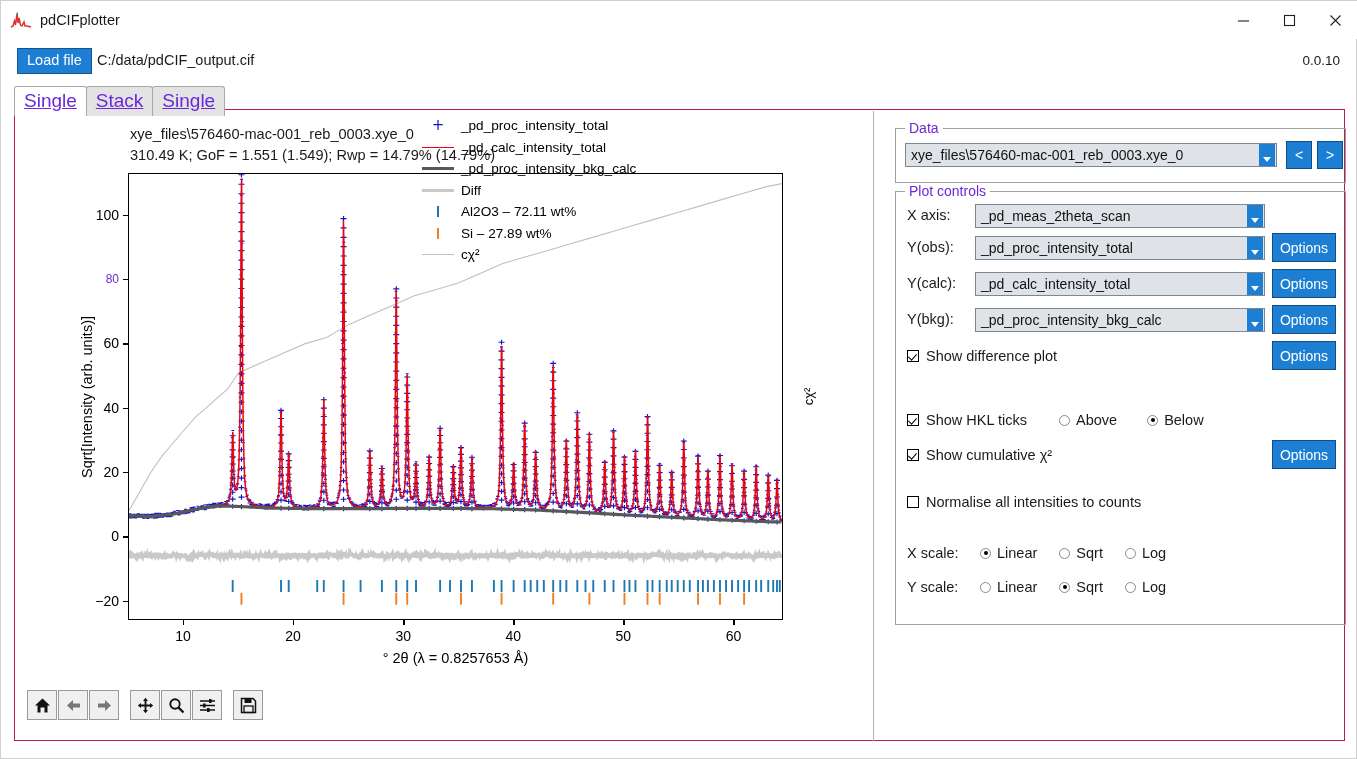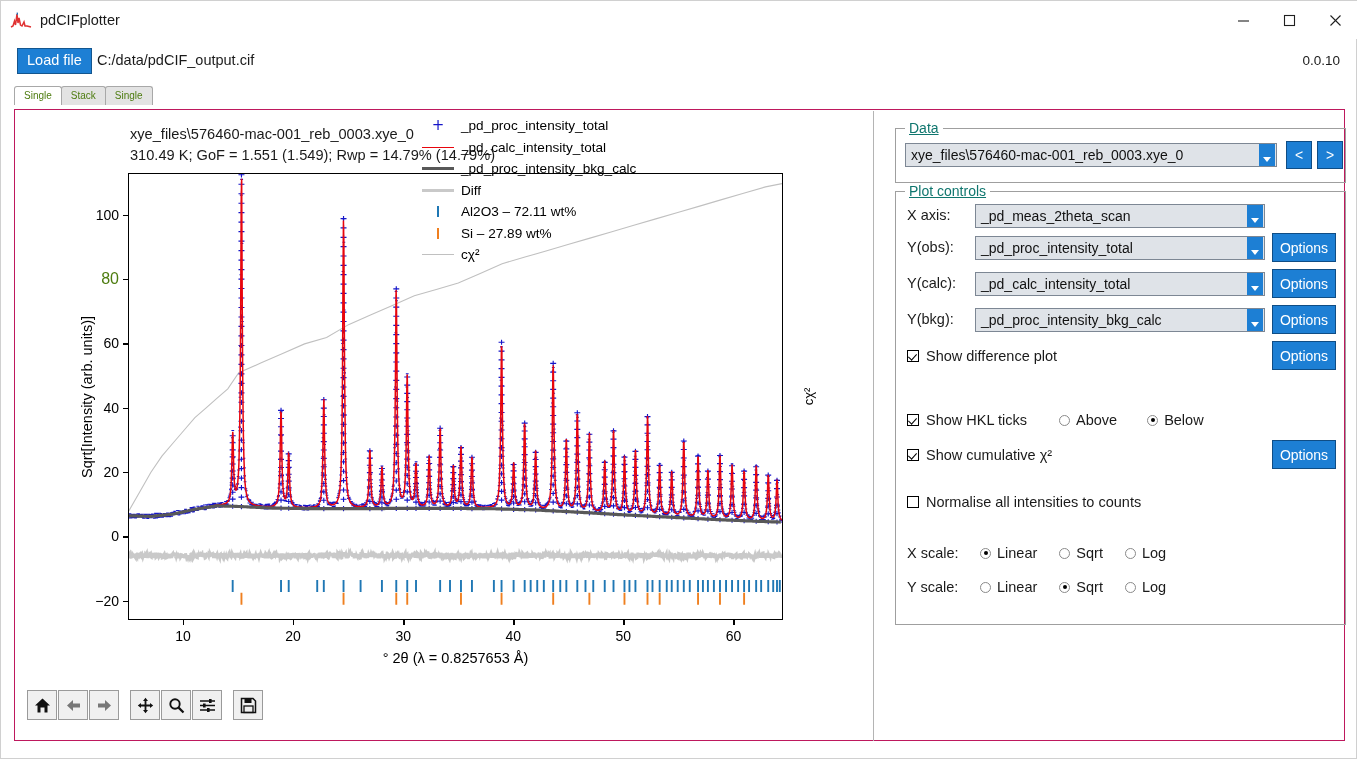--- a/index.html
+++ b/index.html
@@ -56,29 +56,30 @@
     font-size: 13.5px; color: #1a1a1a;
   }
 
   
   .tabbar {
     position: absolute; left: 13px; top: 85px;
     display: flex; align-items: flex-end;
     z-index: 4;
   }
   .tab {
-    font-size: 10px; color: #4d7c0f;
+    font-size: 19px; color: #6d28d9;
     padding: 3px 9px 4px 9px;
     border: 1px solid #a8a8a8;
     border-bottom: none;
     background: #e3e3e3;
     border-radius: 3px 3px 0 0;
     margin-right: -1px;
     cursor: pointer;
     position: relative;
+    text-decoration: underline;
   }
   .tab.active {
     background: #ffffff;
     z-index: 3;
   }
 
   
   .content-frame {
     position: absolute; left: 13px; top: 108px;
     width: 1331px; height: 632px;
@@ -163,21 +164,21 @@
     width: 472px; height: 630px;
   }
   .groupbox {
     position: absolute;
     border: 1px solid #9f9f9f;
     background: transparent;
   }
   .groupbox > .gb-title {
     position: absolute; top: -9px; left: 9px;
     background: #ffffff; padding: 0 4px;
-    font-size: 14px; color: #0f766e; text-decoration: underline;
+    font-size: 14px; color: #6d28d9;
   }
 
   .combo {
     position: absolute;
     background: #dfe3e8;
     border: 1px solid #7d8794;
     height: 24px;
     display: flex; align-items: center;
     font-size: 14px; color: #111;
     cursor: pointer;
@@ -314,21 +315,21 @@
           <div style="position: absolute; left: 0px; top: 490.705px; width: 104px; text-align: right; font-size: 14px; color: rgb(0, 0, 0); transform: translateY(-50%);">−20</div>
           <div style="position: absolute; left: 108px; top: 426.388px; width: 5px; height: 1.3px; background: rgb(0, 0, 0);"></div>
           <div style="position: absolute; left: 0px; top: 426.388px; width: 104px; text-align: right; font-size: 14px; color: rgb(0, 0, 0); transform: translateY(-50%);">0</div>
           <div style="position: absolute; left: 108px; top: 362.072px; width: 5px; height: 1.3px; background: rgb(0, 0, 0);"></div>
           <div style="position: absolute; left: 0px; top: 362.072px; width: 104px; text-align: right; font-size: 14px; color: rgb(0, 0, 0); transform: translateY(-50%);">20</div>
           <div style="position: absolute; left: 108px; top: 297.755px; width: 5px; height: 1.3px; background: rgb(0, 0, 0);"></div>
           <div style="position: absolute; left: 0px; top: 297.755px; width: 104px; text-align: right; font-size: 14px; color: rgb(0, 0, 0); transform: translateY(-50%);">40</div>
           <div style="position: absolute; left: 108px; top: 233.439px; width: 5px; height: 1.3px; background: rgb(0, 0, 0);"></div>
           <div style="position: absolute; left: 0px; top: 233.439px; width: 104px; text-align: right; font-size: 14px; color: rgb(0, 0, 0); transform: translateY(-50%);">60</div>
           <div style="position: absolute; left: 108px; top: 169.122px; width: 5px; height: 1.3px; background: rgb(0, 0, 0);"></div>
-          <div style="position: absolute; left: 0px; top: 169.122px; width: 104px; text-align: right; font-size: 16px; color: #4d7c0f; transform: translateY(-50%);">80</div>
+          <div style="position: absolute; left: 0px; top: 169.122px; width: 104px; text-align: right; font-size: 12px; color: #6d28d9; transform: translateY(-50%);">80</div>
           <div style="position: absolute; left: 108px; top: 104.806px; width: 5px; height: 1.3px; background: rgb(0, 0, 0);"></div>
           <div style="position: absolute; left: 0px; top: 104.806px; width: 104px; text-align: right; font-size: 14px; color: rgb(0, 0, 0); transform: translateY(-50%);">100</div>
           <div style="position: absolute; left: 168.042px; top: 510px; width: 1.3px; height: 5px; background: rgb(0, 0, 0);"></div>
           <div style="position: absolute; left: 168.042px; top: 518px; font-size: 14px; color: rgb(0, 0, 0); transform: translateX(-50%);">10</div>
           <div style="position: absolute; left: 278.126px; top: 510px; width: 1.3px; height: 5px; background: rgb(0, 0, 0);"></div>
           <div style="position: absolute; left: 278.126px; top: 518px; font-size: 14px; color: rgb(0, 0, 0); transform: translateX(-50%);">20</div>
           <div style="position: absolute; left: 388.21px; top: 510px; width: 1.3px; height: 5px; background: rgb(0, 0, 0);"></div>
           <div style="position: absolute; left: 388.21px; top: 518px; font-size: 14px; color: rgb(0, 0, 0); transform: translateX(-50%);">30</div>
           <div style="position: absolute; left: 498.294px; top: 510px; width: 1.3px; height: 5px; background: rgb(0, 0, 0);"></div>
           <div style="position: absolute; left: 498.294px; top: 518px; font-size: 14px; color: rgb(0, 0, 0); transform: translateX(-50%);">40</div>

